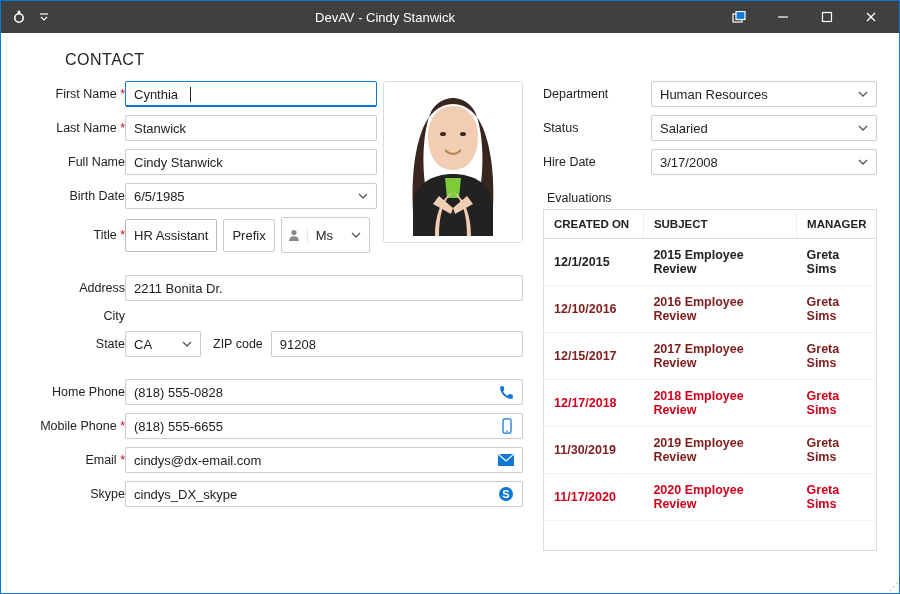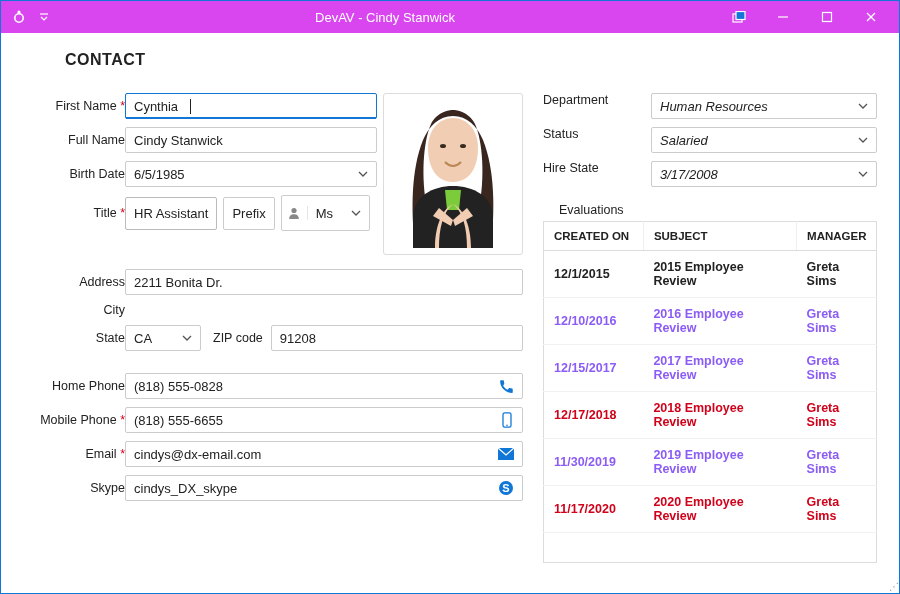--- a/index.html
+++ b/index.html
@@ -1,25 +1,25 @@
 <!DOCTYPE html>
 <html><head>
 <meta charset="utf-8">
 <style>
   * { box-sizing: border-box; }
   html,body { margin:0; padding:0; font-family:"Segoe UI",Arial,sans-serif; font-size:13px; color:#222; background:#fff; }
   .window { width:900px; height:594px; border:1px solid #1177D7; position:relative; background:#fff; }
-  .titlebar { height:32px; background:#d946ef; color:#fff; display:flex; align-items:center; padding:0 6px; }
+  .titlebar { height:32px; background:#404040; color:#fff; display:flex; align-items:center; padding:0 6px; }
   .titlebar .logo { width:24px; display:flex; align-items:center; justify-content:center; }
   .titlebar .qat { width:18px; display:flex; align-items:center; justify-content:center; margin-left:4px;}
   .titlebar .title { flex:1; text-align:center; font-size:13px; }
   .titlebar .winbtns { display:flex; }
   .titlebar .winbtn { width:44px; height:32px; display:flex; align-items:center; justify-content:center; }
   .body { position:absolute; top:32px; left:0; right:0; bottom:14px; padding:18px 22px 10px 22px; overflow:hidden;}
-  .heading { font-size:16px; font-weight:700; letter-spacing:0.5px; margin:0 0 24px 42px; }
+  .heading { font-size:16px; font-weight:400; letter-spacing:0.5px; margin:0 0 12px 42px; }
   .cols { display:flex; gap:20px; }
   .left { width:500px;text-align:right; }
   .right { flex:1; }
   .row { display:flex; align-items:center; margin-bottom:8px; }
   .lab { width:102px; font-size:12.5px; color:#222;}
   .req::after { content:" *"; color:#D0021B; }
   .field { flex:1; height:26px; border:1px solid #ccc; border-radius:2px; background:#fff; padding:0 8px; display:flex; align-items:center; font-size:13px; position:relative; }
   .field.focused { border-color:#1177D7; }
   .field.focused::after { content:""; position:absolute; left:0; right:0; bottom:-1px; height:2px; background:#1177D7;}
   .dd .chev { margin-left:auto; color:#555; }
@@ -28,31 +28,31 @@
   .tabbtn.active { border-color:#bbb; }
   .prefixbox { display:flex; align-items:center; border:1px solid #ccc; border-radius:2px; height:36px; }
   .prefixbox .ico { width:26px; display:flex; align-items:center; justify-content:center; border-right:1px solid #e6e6e6; color:#666;}
   .prefixbox .val { padding:0 10px 0 8px; }
   .prefixbox .chev { padding:0 8px; color:#555;}
   .gap { height:14px; }
   .iconfield .icn { margin-left:auto; color:#1177D7; }
   .photo { width:140px; height:162px; border:1px solid #dcdcdc; border-radius:3px; padding:6px; margin-left:6px; display:flex; align-items:center; justify-content:center; background:#fff;}
   .leftTop { display:flex; }
   .leftTopFields { flex:1; }
-  .rightRow { display:flex; align-items:flex-start; margin-bottom:8px; }
+  .rightRow { display:flex; align-items:center; margin-bottom:8px; }
   .rightRow .lab { width:108px; }
-  .rightRow .field { flex:1;font-style:italic; }
-  .sectionLabel { font-size:12.5px; margin:16px 0 4px 16px; }
+  .rightRow .field { flex:1; }
+  .sectionLabel { font-size:12.5px; margin:16px 0 4px 4px; }
   table.ev { width:100%; border-collapse:collapse; border:1px solid #dcdcdc; table-layout:fixed;padding-left:44px;}
   table.ev th { text-align:left; font-size:11.5px; font-weight:600; padding:8px 10px; border-bottom:1px solid #dcdcdc; border-right:1px solid #eee; background:#fff; }
   table.ev th:last-child { border-right:none;}
   table.ev td { padding:9px 10px; font-size:12.5px; border-bottom:1px solid #f1f1f1;}
   table.ev tr:last-child td { border-bottom:none;}
   .bold { font-weight:700; }
-  .teal { color:#8b5cf6; }
+  .teal { color:#7f1d1d; }
   .red { color:#D0021B; }
   .caret { font-family:inherit; border-right:1px solid #222; padding-right:12px; animation: blink 1s step-end infinite;}
   @keyframes blink { 50% { border-color:transparent;} }
   .resize { position:absolute; right:3px; bottom:1px; color:#999; font-size:10px; letter-spacing:-3px;}
   svg { display:block; }
 </style>
 </head>
 <body>
 
 <div class="window">
@@ -102,20 +102,26 @@
     <div class="cols">
 
       <div class="left">
 
         <div class="leftTop">
           <div class="leftTopFields">
             <div class="row">
               <div class="lab req">First Name</div>
               <div class="field focused">
                   <span class="caret">Cynthia</span>
+                </div>
+            </div>
+            <div class="row">
+              <div class="lab req">Last Name</div>
+              <div class="field">
+                  <span>Stanwick</span>
                 </div>
             </div>
             <div class="row">
               <div class="lab">Full Name</div>
               <div class="field">
                   <span>Cindy Stanwick</span>
                 </div>
             </div>
             <div class="row">
               <div class="lab">Birth Date</div>
@@ -268,21 +274,21 @@
           <div class="field dd">
             <span>Salaried</span>
             <span class="chev">
                 <svg width="10" height="6" viewBox="0 0 10 6">
                   <path d="M1 1 L5 5 L9 1" fill="none" stroke="#555" stroke-width="1.3"></path>
                 </svg>
               </span>
           </div>
         </div>
         <div class="rightRow">
-          <div class="lab">Hire State</div>
+          <div class="lab">Hire Date</div>
           <div class="field dd">
             <span>3/17/2008</span>
             <span class="chev">
                 <svg width="10" height="6" viewBox="0 0 10 6">
                   <path d="M1 1 L5 5 L9 1" fill="none" stroke="#555" stroke-width="1.3"></path>
                 </svg>
               </span>
           </div>
         </div>
 

